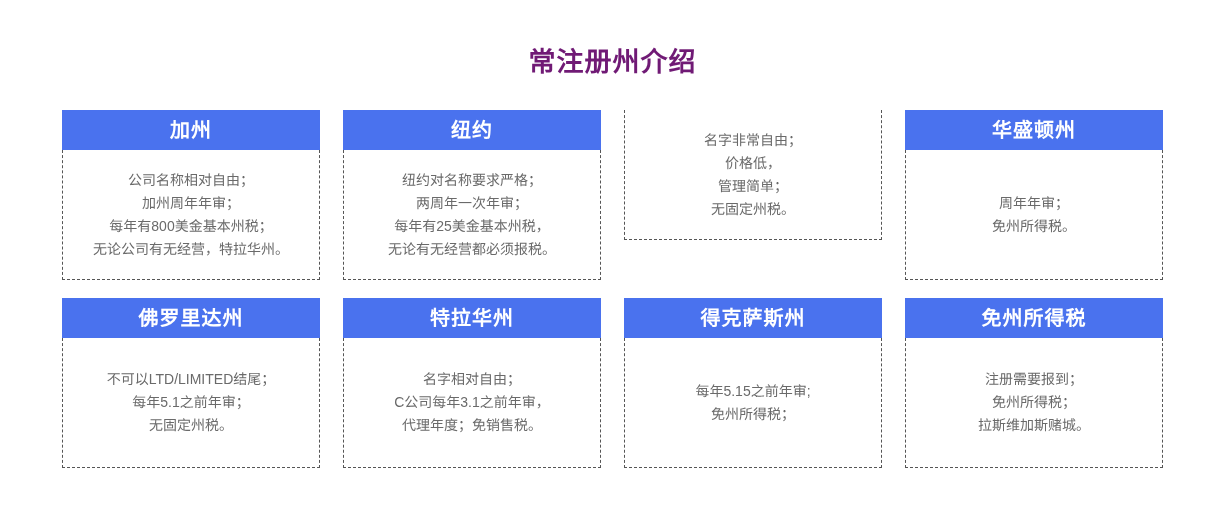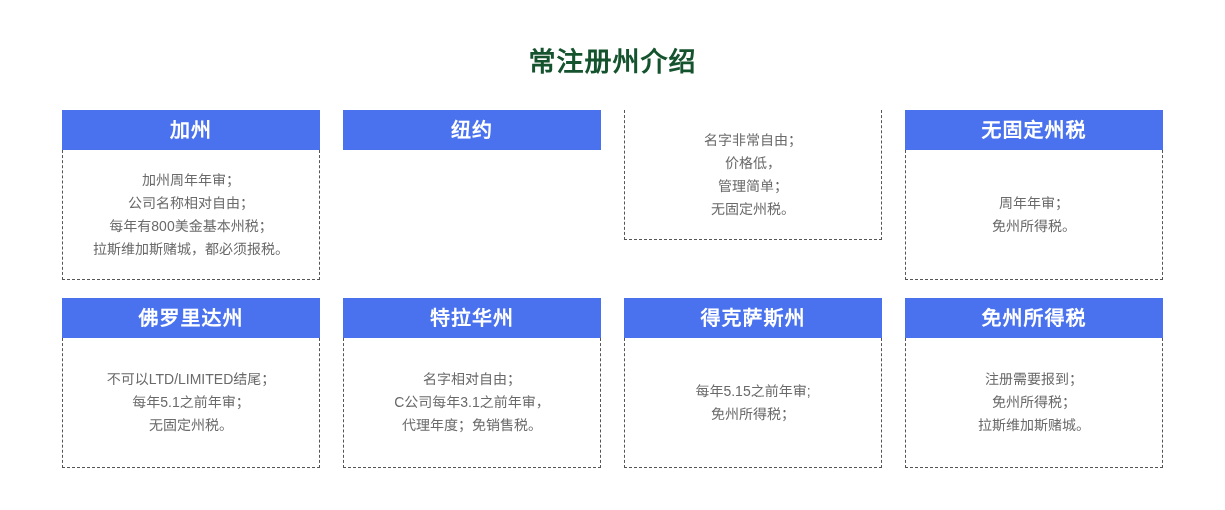--- a/index.html
+++ b/index.html
@@ -24,21 +24,21 @@
   }
 
   .page-title {
     position: absolute;
     left: 0;
     top: 44px;
     width: 1225px;
     text-align: center;
     font-size: 27px;
     font-weight: bold;
-    color: #14532d;
+    color: #701a75;
     letter-spacing: 1px;
     line-height: 36px;
     white-space: nowrap;
   }
 
   .grid {
     position: absolute;
     left: 62px;
     top: 110px;
     width: 1101px;
@@ -108,45 +108,53 @@
   <div class="page-title">常注册州介绍</div>
 
   <div class="grid">
 
     <div class="grid-row">
 
       <div class="card">
         <div class="card-header">加州</div>
         <div class="card-body">
           <div class="card-body-inner">
+            <span class="card-line">公司名称相对自由；</span>
             <span class="card-line">加州周年年审；</span>
-            <span class="card-line">公司名称相对自由；</span>
             <span class="card-line">每年有800美金基本州税；</span>
-            <span class="card-line">拉斯维加斯赌城，都必须报税。</span>
+            <span class="card-line">无论公司有无经营，特拉华州。</span>
           </div>
         </div>
       </div>
 
       <div class="card">
         <div class="card-header">纽约</div>
+        <div class="card-body">
+          <div class="card-body-inner">
+            <span class="card-line">纽约对名称要求严格；</span>
+            <span class="card-line">两周年一次年审；</span>
+            <span class="card-line">每年有25美金基本州税，</span>
+            <span class="card-line">无论有无经营都必须报税。</span>
+          </div>
+        </div>
       </div>
 
       <div class="card">
         <div class="card-body">
           <div class="card-body-inner">
             <span class="card-line">名字非常自由；</span>
             <span class="card-line">价格低，</span>
             <span class="card-line">管理简单；</span>
             <span class="card-line">无固定州税。</span>
           </div>
         </div>
       </div>
 
       <div class="card">
-        <div class="card-header">无固定州税</div>
+        <div class="card-header">华盛顿州</div>
         <div class="card-body">
           <div class="card-body-inner">
             <span class="card-line">周年年审；</span>
             <span class="card-line">免州所得税。</span>
           </div>
         </div>
       </div>
 
     </div>
 

